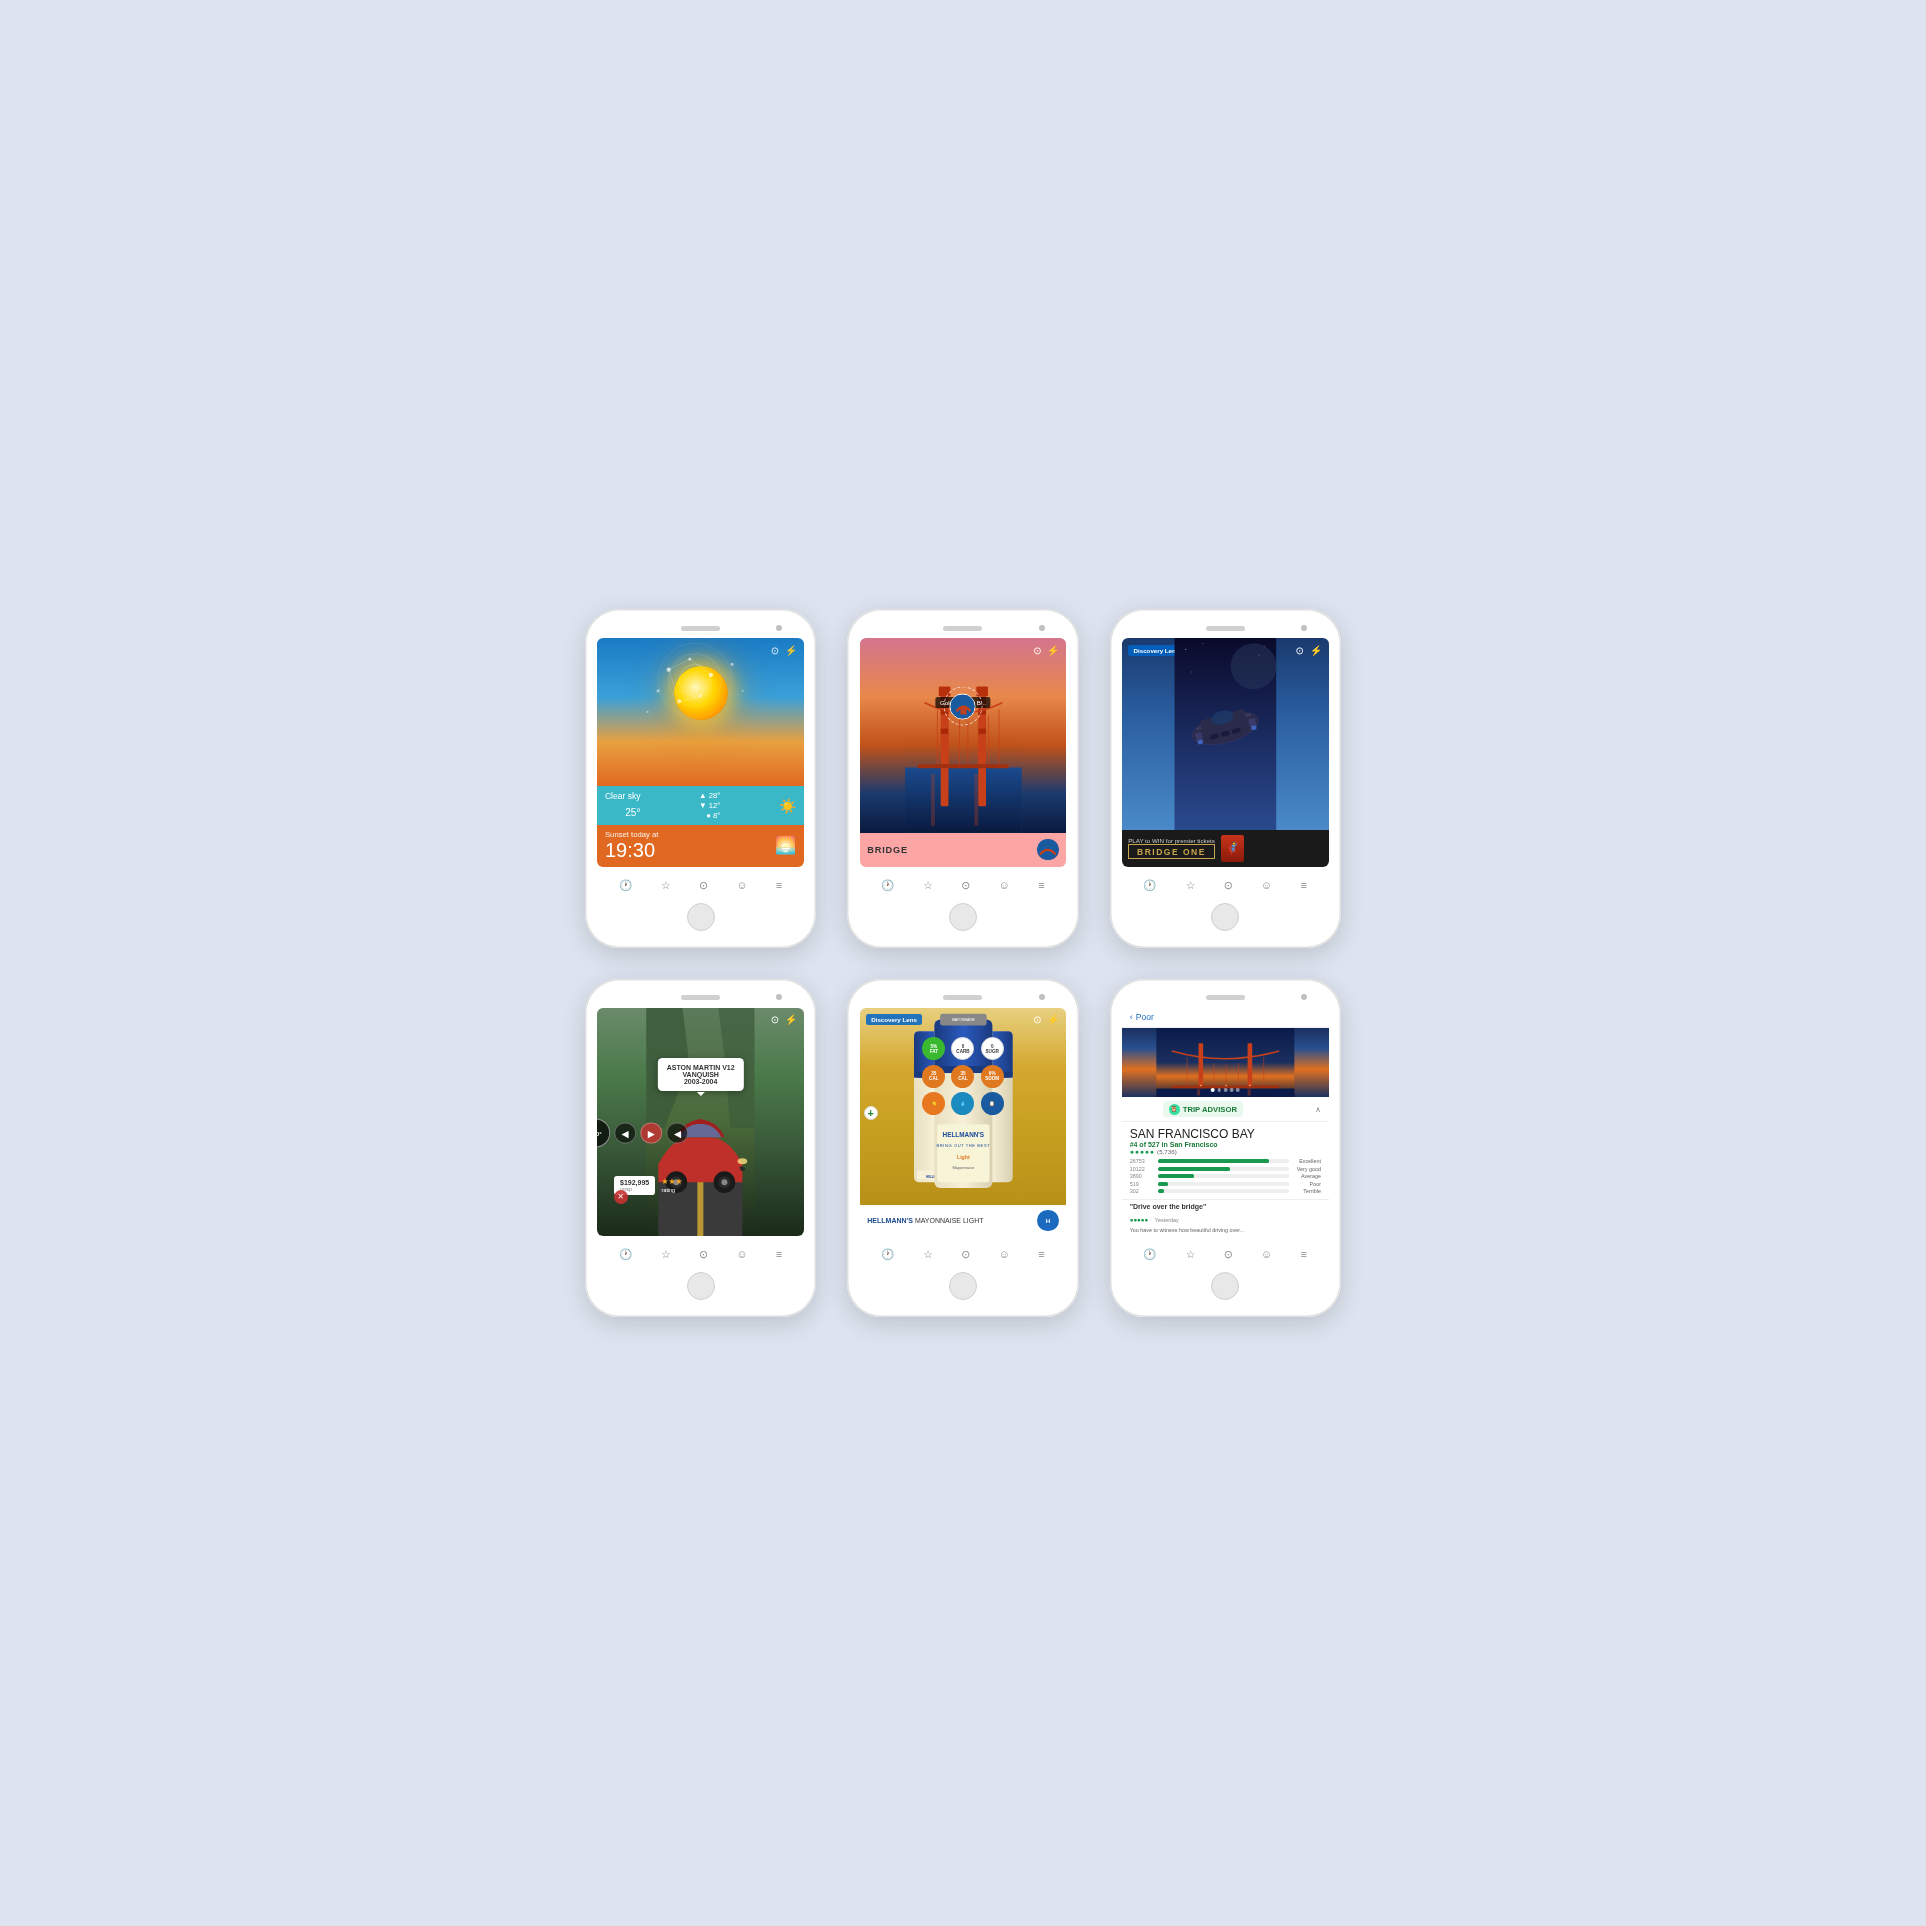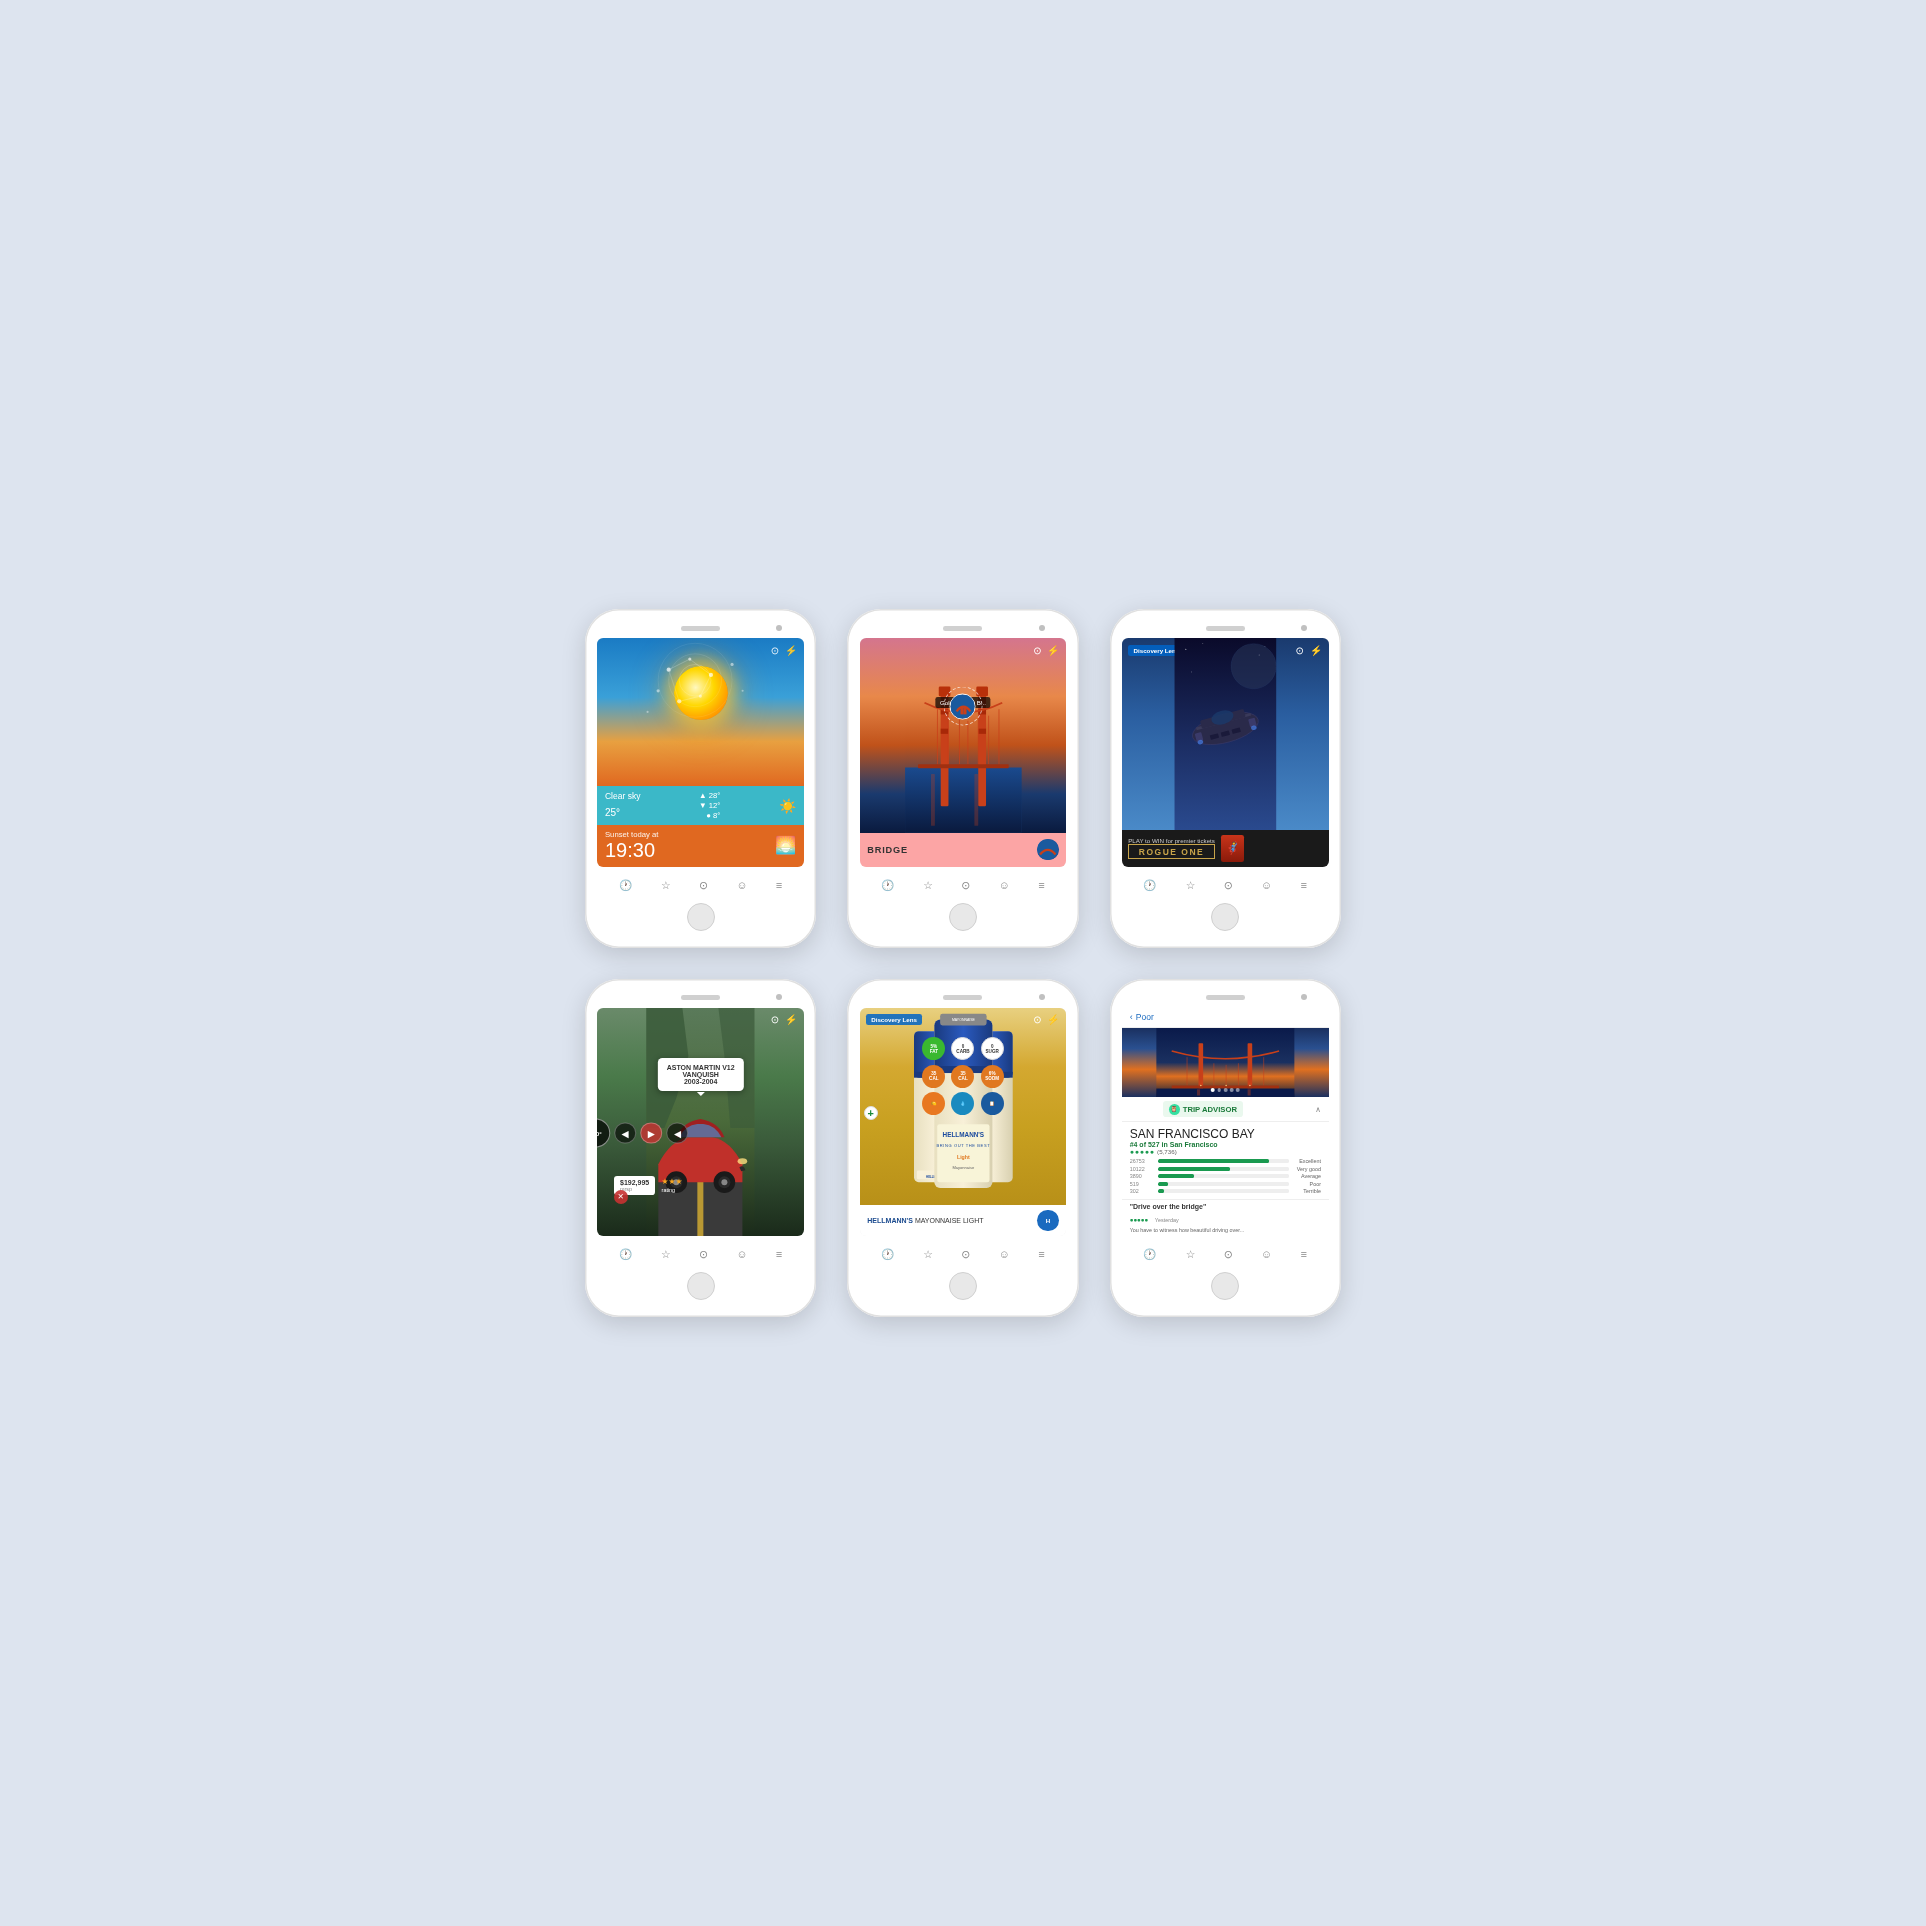--- a/index.html
+++ b/index.html
@@ -125,20 +125,21 @@
       background: radial-gradient(circle at 40% 40%, #fff8c0, #ffd700 40%, #ff8c00 80%);
       box-shadow: 0 0 15.4px 7.7px rgba(255, 200, 50, 0.6), 0 0 31px 15.4px rgba(255, 150, 0, 0.3);
       margin-top: 7.7px;
     }
     .weather-info-bar {
       background: #3bb8c8;
       padding: 4.6px 7.7px;
       display: flex;
       justify-content: space-between;
       align-items: center;
+      text-align: right;
     }
     .weather-temp-main {
       color: white;
       font-size: 17px;
       font-weight: 300;
     }
     .weather-temp-main span {
       font-size: 10px;
     }
     .weather-temp-desc {
@@ -896,21 +897,21 @@
               <ellipse cx="49" cy="12" rx="5" ry="4" fill="#4a8aff" opacity="0.6"></ellipse>
             </g>
 
             <circle cx="140" cy="50" r="40" fill="#2a3a5e" opacity="0.5"></circle>
             <circle cx="140" cy="50" r="40" fill="none" stroke="#3a5a8e" stroke-width="1" opacity="0.3"></circle>
           </svg>
         </div>
         <div class="rogue-one-banner">
           <div>
             <div class="rogue-one-text">PLAY to WIN for premier tickets</div>
-            <div class="rogue-one-title">ROGUE ONE</div>
+            <div class="rogue-one-title">BRIDGE ONE</div>
           </div>
           <div class="rogue-hero-img">🦸</div>
         </div>
       </div>
     </div>
     <div class="phone-bottom">
       <div class="phone-nav">
         <span class="phone-nav-icon">🕐</span>
         <span class="phone-nav-icon">☆</span>
         <span class="phone-nav-icon">⊙</span>

